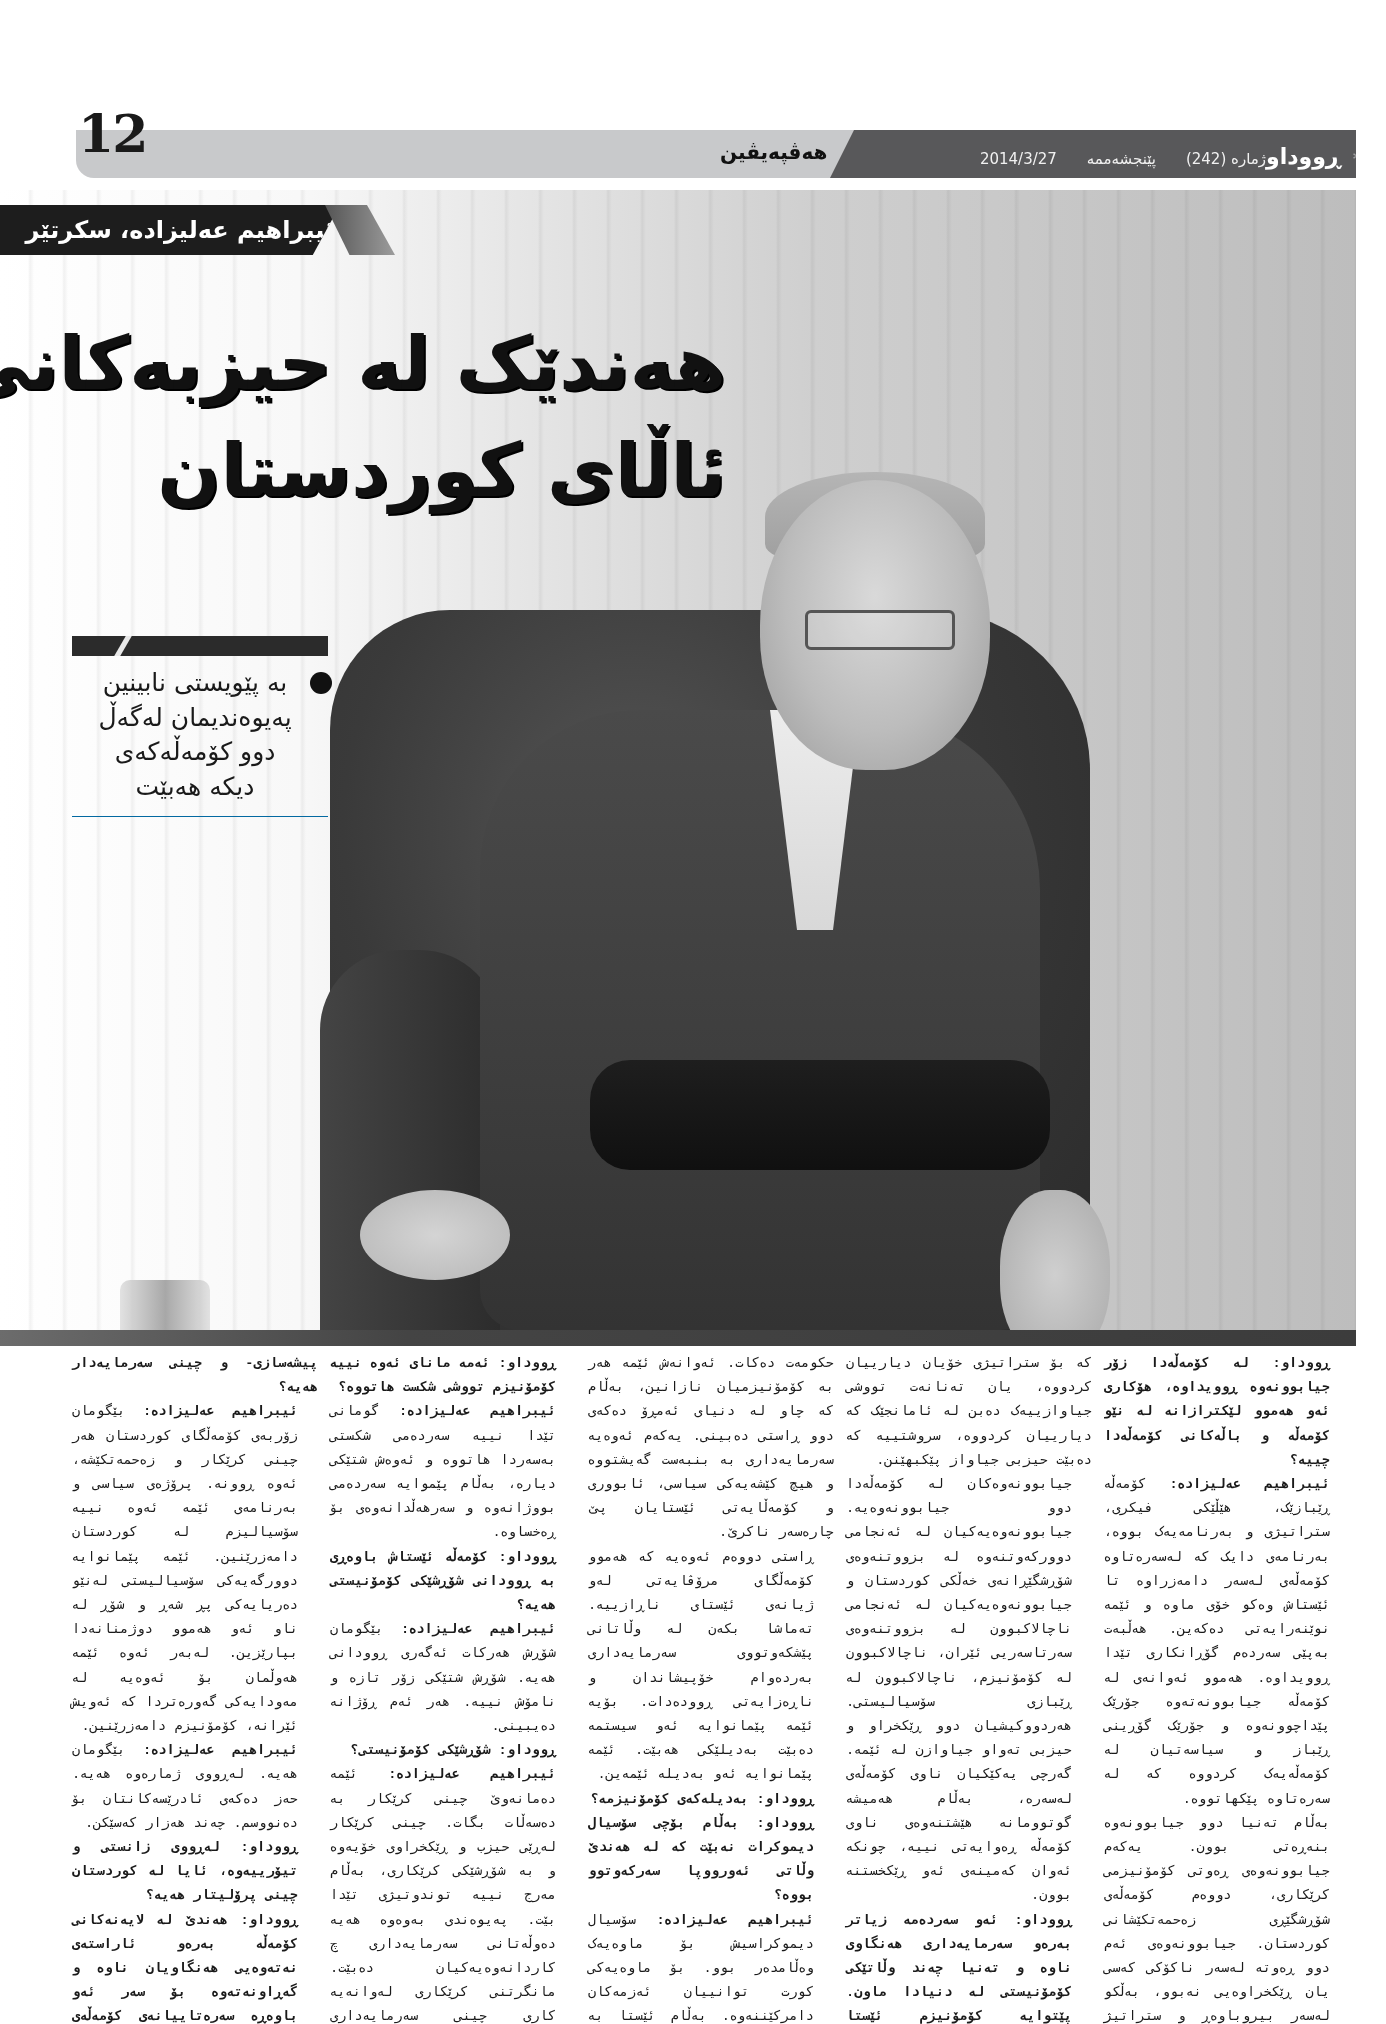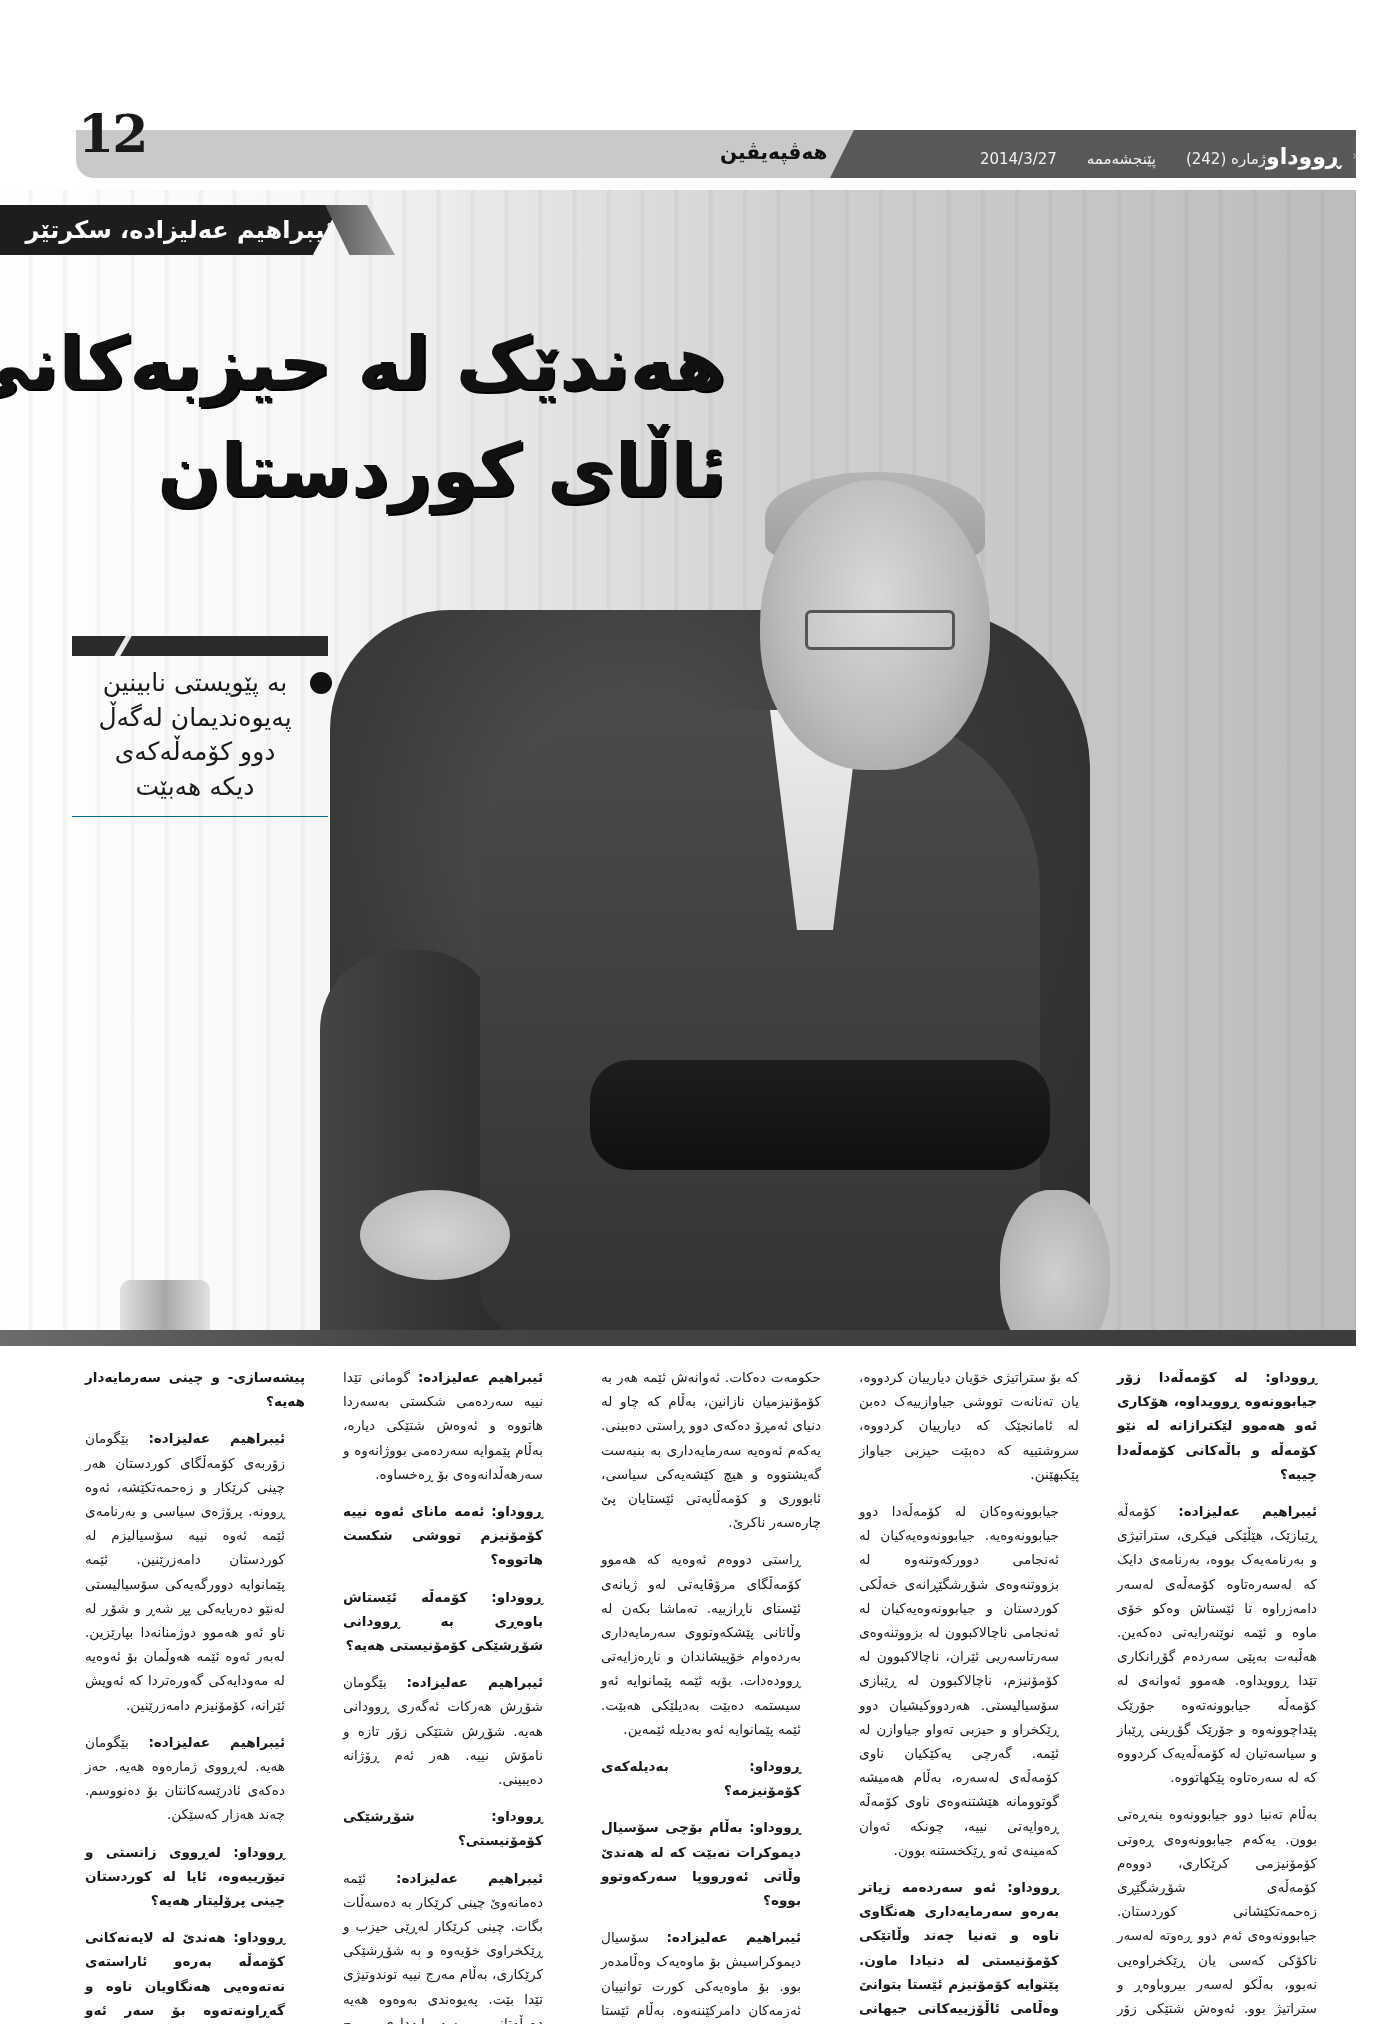--- a/index.html
+++ b/index.html
@@ -160,21 +160,21 @@
   
   .columns {
     position: absolute; left: 72px; top: 1352px; width: 1278px; height: 640px;
     display: flex; flex-direction: row-reverse; gap: 12px;
   }
   .col {
     width: 246px; direction: rtl; text-align: justify;
     font-size: 13.6px; line-height: 24.2px; color: #1a1a1a;
     text-align-last: right;
   }
-  .col p { margin: 13px; }
+  .col p { margin: 0; font-family: Liberation Mono, monospace; }
   .q { font-weight: bold; }
   .speaker { font-weight: bold; }
   .indent { padding-right: 20px; }
 </style>
 </head>
 <body>
 
 <div class="masthead-light"></div>
 <div class="page-number">12</div>
 <div class="masthead-dark"></div>
@@ -257,22 +257,22 @@
 
   <div class="col">
     <p>حکومەت دەکات. ئەوانەش ئێمە هەر بە کۆمۆنیزمیان نازانین، بەڵام کە چاو لە دنیای ئەمڕۆ دەکەی دوو ڕاستی دەبینی. یەکەم ئەوەیە سەرمایەداری بە بنبەست گەیشتووە و هیچ کێشەیەکی سیاسی، ئابووری و کۆمەڵایەتی ئێستایان پێ چارەسەر ناکرێ.</p>
     <p class="indent">ڕاستی دووەم ئەوەیە کە هەموو کۆمەڵگای مرۆڤایەتی لەو ژیانەی ئێستای ناڕازییە. تەماشا بکەن لە وڵاتانی پێشکەوتووی سەرمایەداری بەردەوام خۆپیشاندان و ناڕەزایەتی ڕوودەدات. بۆیە ئێمە پێمانوایە ئەو سیستمە دەبێت بەدیلێکی هەبێت. ئێمە پێمانوایە ئەو بەدیلە ئێمەین.</p>
     <p class="indent q"><span>ڕووداو:</span> <span>بەدیلەکەی کۆمۆنیزمە؟</span></p>
     <p class="indent q"><span>ڕووداو:</span> <span>بەڵام بۆچی سۆسیال دیموکرات نەبێت کە لە هەندێ وڵاتی ئەورووپا سەرکەوتوو بووە؟</span></p>
     <p class="indent"><span class="speaker">ئیبراهیم عەلیزادە:</span> <span>سۆسیال دیموکراسیش بۆ ماوەیەک وەڵامدەر بوو. بۆ ماوەیەکی کورت توانییان ئەزمەکان دامرکێننەوە. بەڵام ئێستا بە بنبەست گەیشتن. ئێستا بەرنامەی هەر حیزبێکی سۆسیال دیموکرات لە بەرنامەی حیزبە ڕاستەکان ڕاستترەو لاسایی ئەوان دەکەنەوە بۆ مانەوەی خۆیان.</span></p>
   </div>
 
   <div class="col">
+    <p class="indent q"><span>ڕووداو:</span> <span>ئەمە مانای ئەوە نییە کۆمۆنیزم تووشی شکست هاتووە؟</span></p>
     <p class="indent"><span class="speaker">ئیبراهیم عەلیزادە:</span> <span>گومانی تێدا نییە سەردەمی شکستی بەسەردا هاتووە و ئەوەش شتێکی دیارە، بەڵام پێموایە سەردەمی بووژانەوە و سەرهەڵدانەوەی بۆ ڕەخساوە.</span></p>
-    <p class="indent q"><span>ڕووداو:</span> <span>ئەمە مانای ئەوە نییە کۆمۆنیزم تووشی شکست هاتووە؟</span></p>
     <p class="indent q"><span>ڕووداو:</span> <span>کۆمەڵە ئێستاش باوەڕی بە ڕوودانی شۆڕشێکی کۆمۆنیستی هەیە؟</span></p>
     <p class="indent"><span class="speaker">ئیبراهیم عەلیزادە:</span> <span>بێگومان شۆڕش هەرکات ئەگەری ڕوودانی هەیە. شۆڕش شتێکی زۆر تازە و نامۆش نییە. هەر ئەم ڕۆژانە دەیبینی.</span></p>
     <p class="indent q"><span>ڕووداو:</span> <span>شۆڕشێکی کۆمۆنیستی؟</span></p>
     <p class="indent"><span class="speaker">ئیبراهیم عەلیزادە:</span> <span>ئێمە دەمانەوێ چینی کرێکار بە دەسەڵات بگات. چینی کرێکار لەڕێی حیزب و ڕێکخراوی خۆیەوە و بە شۆڕشێکی کرێکاری، بەڵام مەرج نییە توندوتیژی تێدا بێت. پەیوەندی بەوەوە هەیە دەوڵەتانی سەرمایەداری چ کاردانەوەیەکیان دەبێت. مانگرتنی کرێکاری لەوانەیە کاری چینی سەرمایەداری یەکلایی بکاتەوە، بەو مەرجەی لەژێر ڕێبەریی حیزبێکی ڕاستگۆ و ڕادیکاڵدا بێت.</span></p>
     <p class="indent q"><span>ڕووداو:</span> <span>ئایا ئێستا لە ڕۆژهەڵاتی کوردستان چینێکی کرێکار- کرێکاری</span></p>
   </div>
 
   <div class="col">
     <p class="q">پیشەسازی- و چینی سەرمایەدار هەیە؟</p>
     <p class="indent"><span class="speaker">ئیبراهیم عەلیزادە:</span> <span>بێگومان زۆربەی کۆمەڵگای کوردستان هەر چینی کرێکار و زەحمەتکێشە، ئەوە ڕوونە. پرۆژەی سیاسی و بەرنامەی ئێمە ئەوە نییە سۆسیالیزم لە کوردستان دامەزرێنین. ئێمە پێمانوایە دوورگەیەکی سۆسیالیستی لەنێو دەریایەکی پڕ شەڕ و شۆڕ لە ناو ئەو هەموو دوژمنانەدا بپارێزین. لەبەر ئەوە ئێمە هەوڵمان بۆ ئەوەیە لە مەودایەکی گەورەتردا کە ئەویش ئێرانە، کۆمۆنیزم دامەزرێنین.</span></p>

